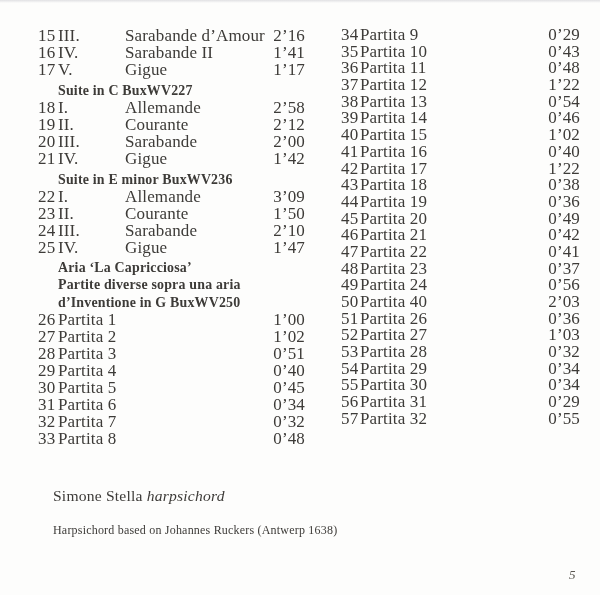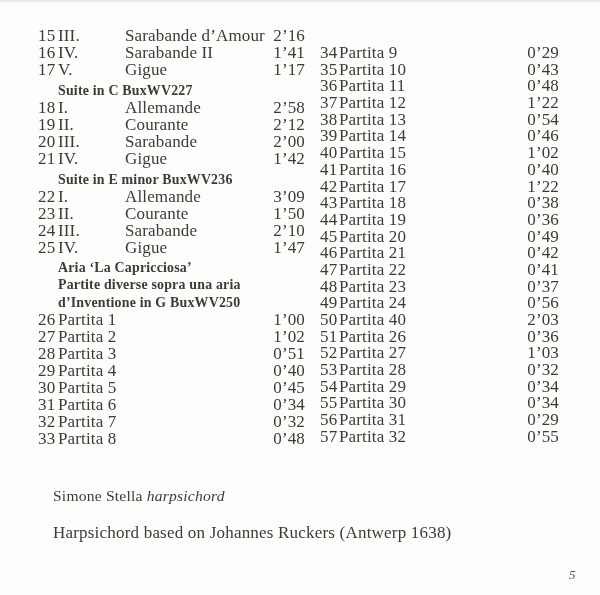--- a/index.html
+++ b/index.html
@@ -10,21 +10,21 @@
     color:#3d3b38;
     position:relative;
     overflow:hidden;
   }
   .top-edge {
     position:absolute; top:0; left:0; width:600px; height:3px;
     background:linear-gradient(to bottom, rgba(190,190,198,0.45), rgba(230,230,235,0));
   }
   .col { position:absolute; top:27px; }
   .col-left  { left:38px;  width:267px; }
-  .col-right { left:320px; width:239px;margin-top:18px; }
+  .col-right { left:341px; width:239px; }
 
   .track-row {
     display:flex;
     height:17.1px; line-height:17.1px;
     font-size:17px;
     letter-spacing:0.15px;
     white-space:nowrap;
   }
   .col-right .track-row { height:16.7px; line-height:16.7px; }
 
@@ -48,21 +48,21 @@
 
   .performer-line {
     position:absolute; left:53px; top:487px;
     font-size:15.6px; letter-spacing:0.2px; white-space:nowrap;
   }
   .performer-name { font-weight:normal; }
   .performer-instrument { font-style:italic;text-align:right; }
 
   .instrument-note {
     position:absolute; left:53px; top:523px;
-    font-size:17px; letter-spacing:0.2px; white-space:nowrap;
+    font-size:12px; letter-spacing:0.2px; white-space:nowrap;
   }
 
   .page-number {
     position:absolute; left:569px; top:567px;
     font-size:13px; color:#5a5751; font-style:italic;
   }
 </style>
 </head>
 <body>
 

